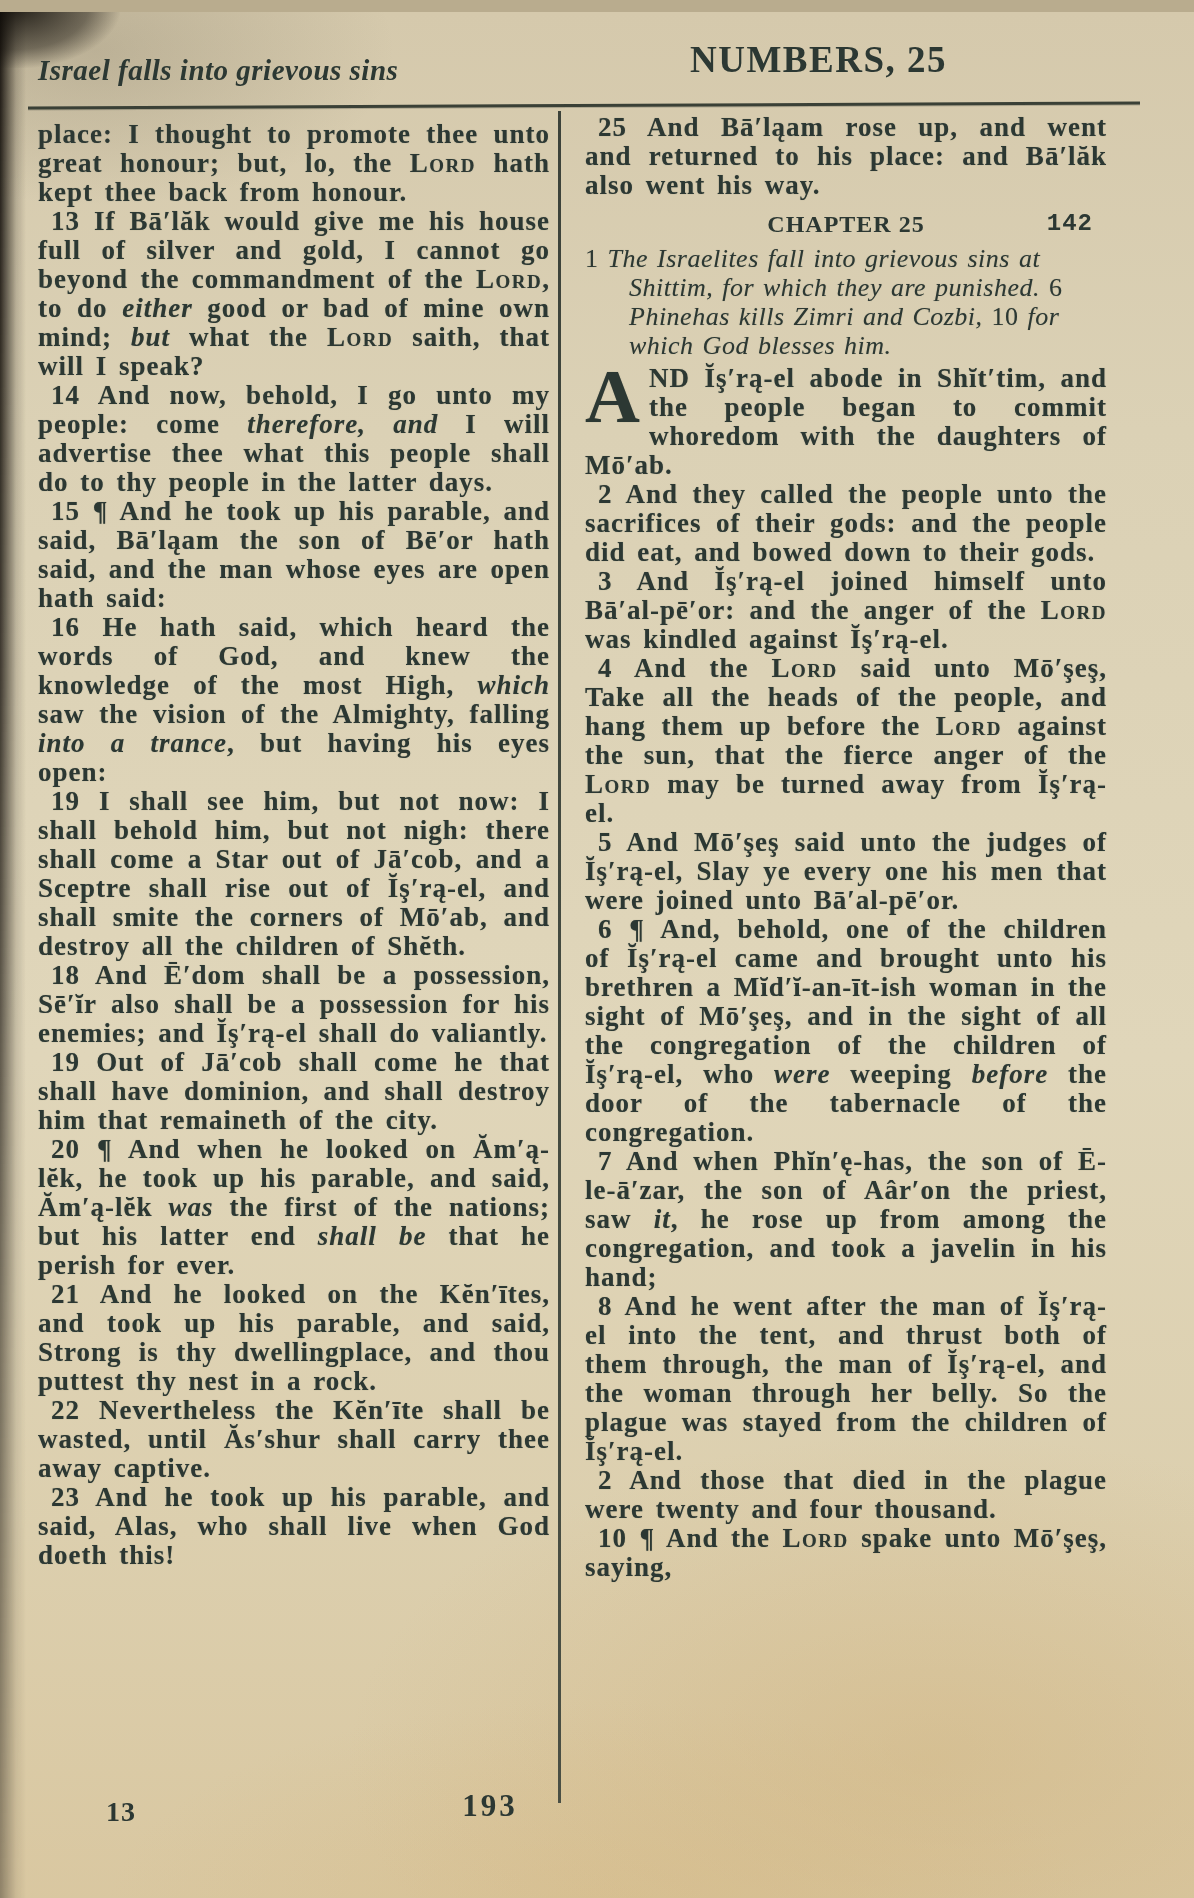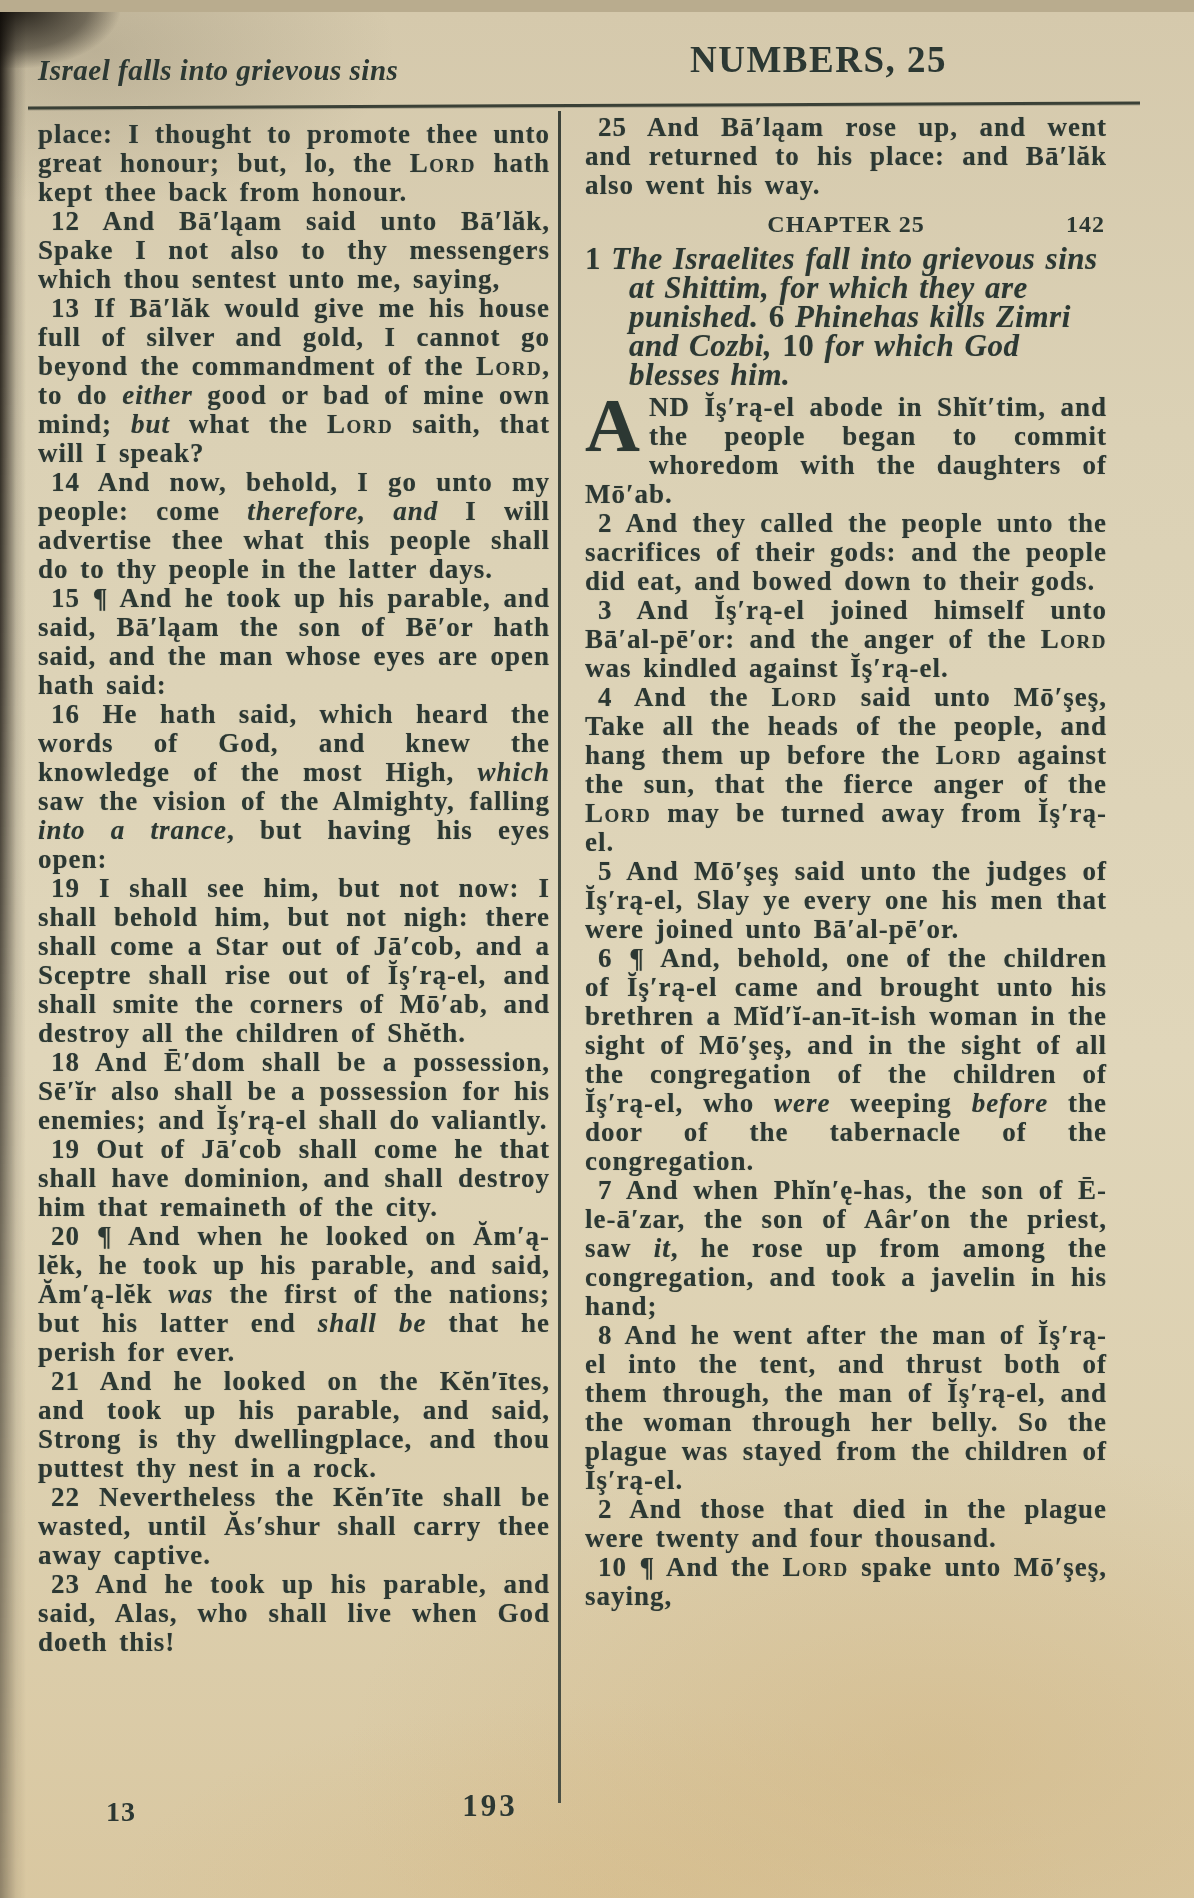--- a/index.html
+++ b/index.html
@@ -55,24 +55,24 @@
     text-indent:13px;
     text-shadow:0 0 1px rgba(44,56,51,0.35);
   }
   .verse.cont{text-indent:0;}
   .sc{font-variant:small-caps;letter-spacing:1.5px;}
   .chapter-heading{
     position:relative;margin:7px 0 3px 0;
     font-size:24px;line-height:34px;font-weight:bold;
     text-align:center;letter-spacing:1px;
   }
-  .ch-ref{position:absolute;right:2px;top:0;}
+  .ch-ref{position:absolute;right:14px;top:0;font-family:Liberation Mono, monospace;}
   .summary{
     margin:2px 0 4px 0;
-    font-size:31px;line-height:29px;font-weight:bold;
+    font-size:26px;line-height:29px;font-weight:normal;
     letter-spacing:0.5px;word-spacing:2px;
     padding-left:44px;text-indent:-44px;
     text-shadow:0 0 1px rgba(44,56,51,0.3);
   }
   .dropcap .cap{
     float:left;
     font-size:76px;line-height:58px;
     padding:3px 8px 0 0;
     font-weight:bold;
     text-indent:0;
@@ -95,21 +95,20 @@
   <div class="corner-blob"></div>
 
   <div class="running-left">Israel falls into grievous sins</div>
   <div class="running-right">NUMBERS, 25</div>
 
   <div class="header-rule"></div>
   <div class="col-divider"></div>
 
   <div class="col col-left" id="col-left">
       <p class="verse cont">place: I thought to promote thee unto great honour; but, lo, the <span class="sc">Lord</span> hath kept thee back from honour.</p>
-      <p class="verse">12 And Bā′ląam said unto Bā′lăk, Spake I not also to thy messengers which thou sentest unto me, saying,</p>
       <p class="verse">13 If Bā′lăk would give me his house full of silver and gold, I cannot go beyond the commandment of the <span class="sc">Lord</span>, to do <i>either</i> good or bad of mine own mind; <i>but</i> what the <span class="sc">Lord</span> saith, that will I speak?</p>
       <p class="verse">14 And now, behold, I go unto my people: come <i>therefore, and</i> I will advertise thee what this people shall do to thy people in the latter days.</p>
       <p class="verse">15 ¶ And he took up his parable, and said, Bā′ląam the son of Bē′or hath said, and the man whose eyes are open hath said:</p>
       <p class="verse">16 He hath said, which heard the words of God, and knew the knowledge of the most High, <i>which</i> saw the vision of the Almighty, falling <i>into a trance</i>, but having his eyes open:</p>
       <p class="verse">19 I shall see him, but not now: I shall behold him, but not nigh: there shall come a Star out of Jā′cob, and a Sceptre shall rise out of Ĭş′rą-el, and shall smite the corners of Mō′ab, and destroy all the children of Shĕth.</p>
       <p class="verse">18 And Ē′dom shall be a possession, Sē′ĭr also shall be a possession for his enemies; and Ĭş′rą-el shall do valiantly.</p>
       <p class="verse">19 Out of Jā′cob shall come he that shall have dominion, and shall destroy him that remaineth of the city.</p>
       <p class="verse">20 ¶ And when he looked on Ăm′ą-lĕk, he took up his parable, and said, Ăm′ą-lĕk <i>was</i> the first of the nations; but his latter end <i>shall be</i> that he perish for ever.</p>
       <p class="verse">21 And he looked on the Kĕn′ītes, and took up his parable, and said, Strong is thy dwellingplace, and thou puttest thy nest in a rock.</p>
       <p class="verse">22 Nevertheless the Kĕn′īte shall be wasted, until Ăs′shur shall carry thee away captive.</p>

